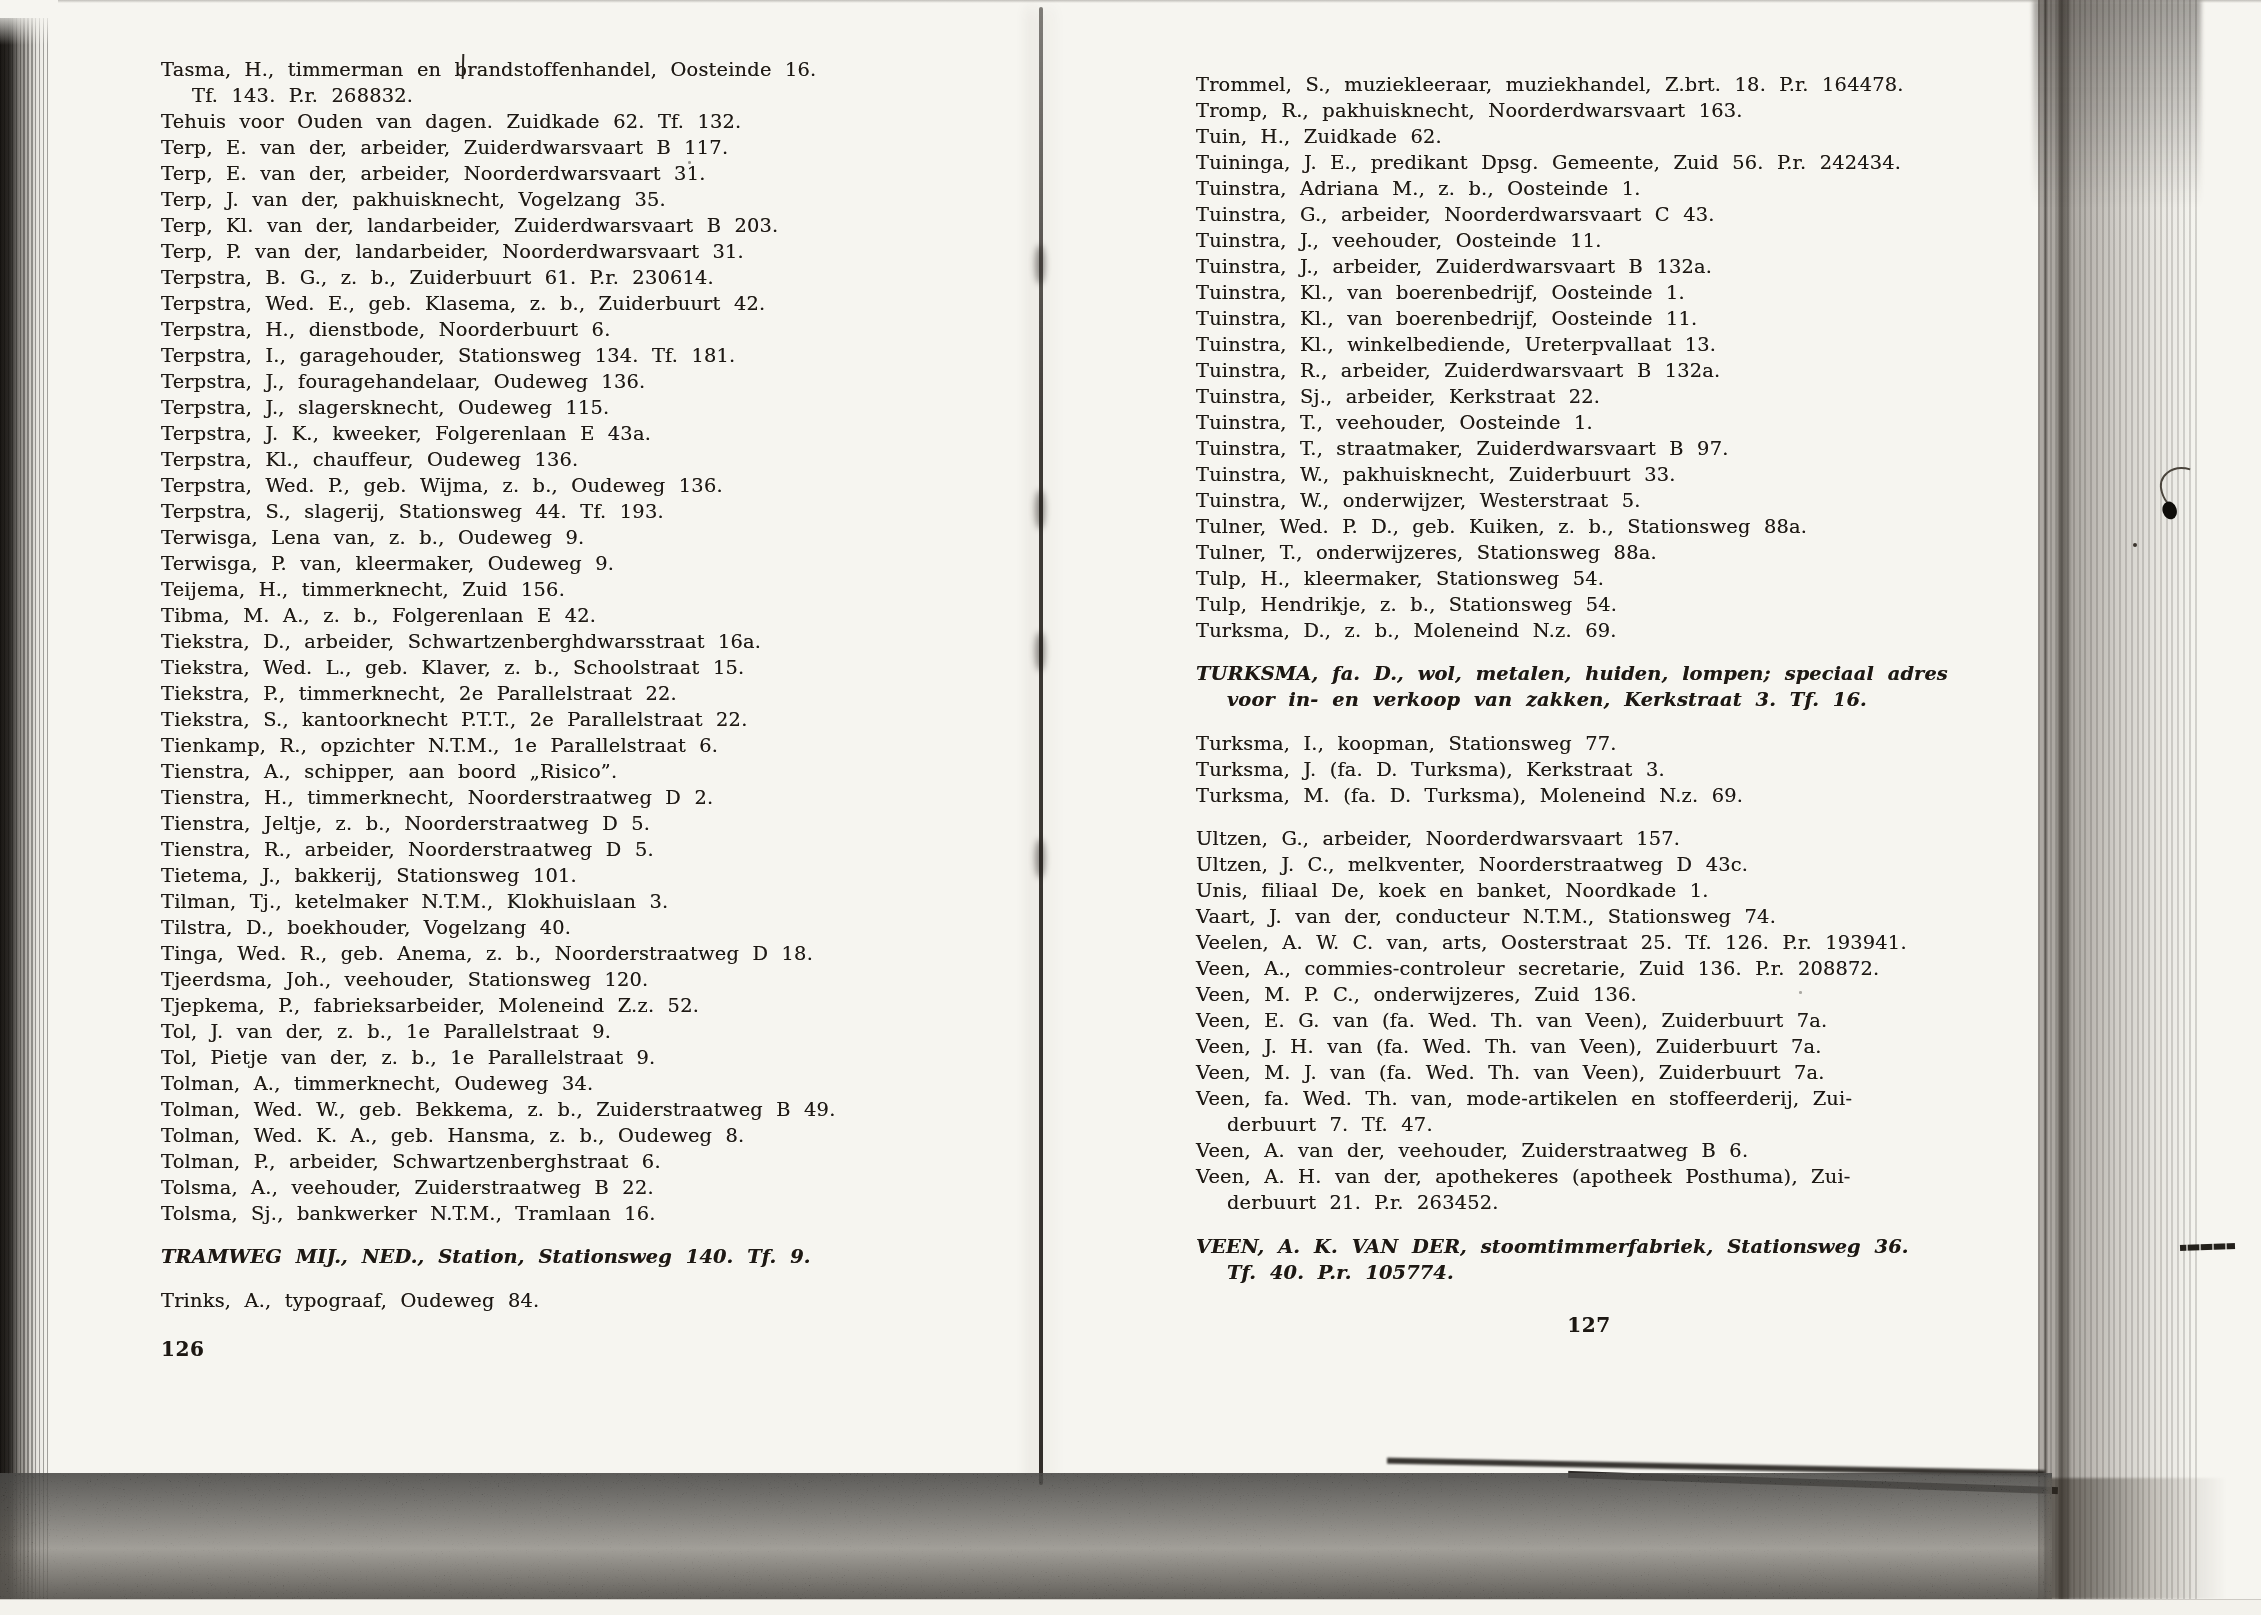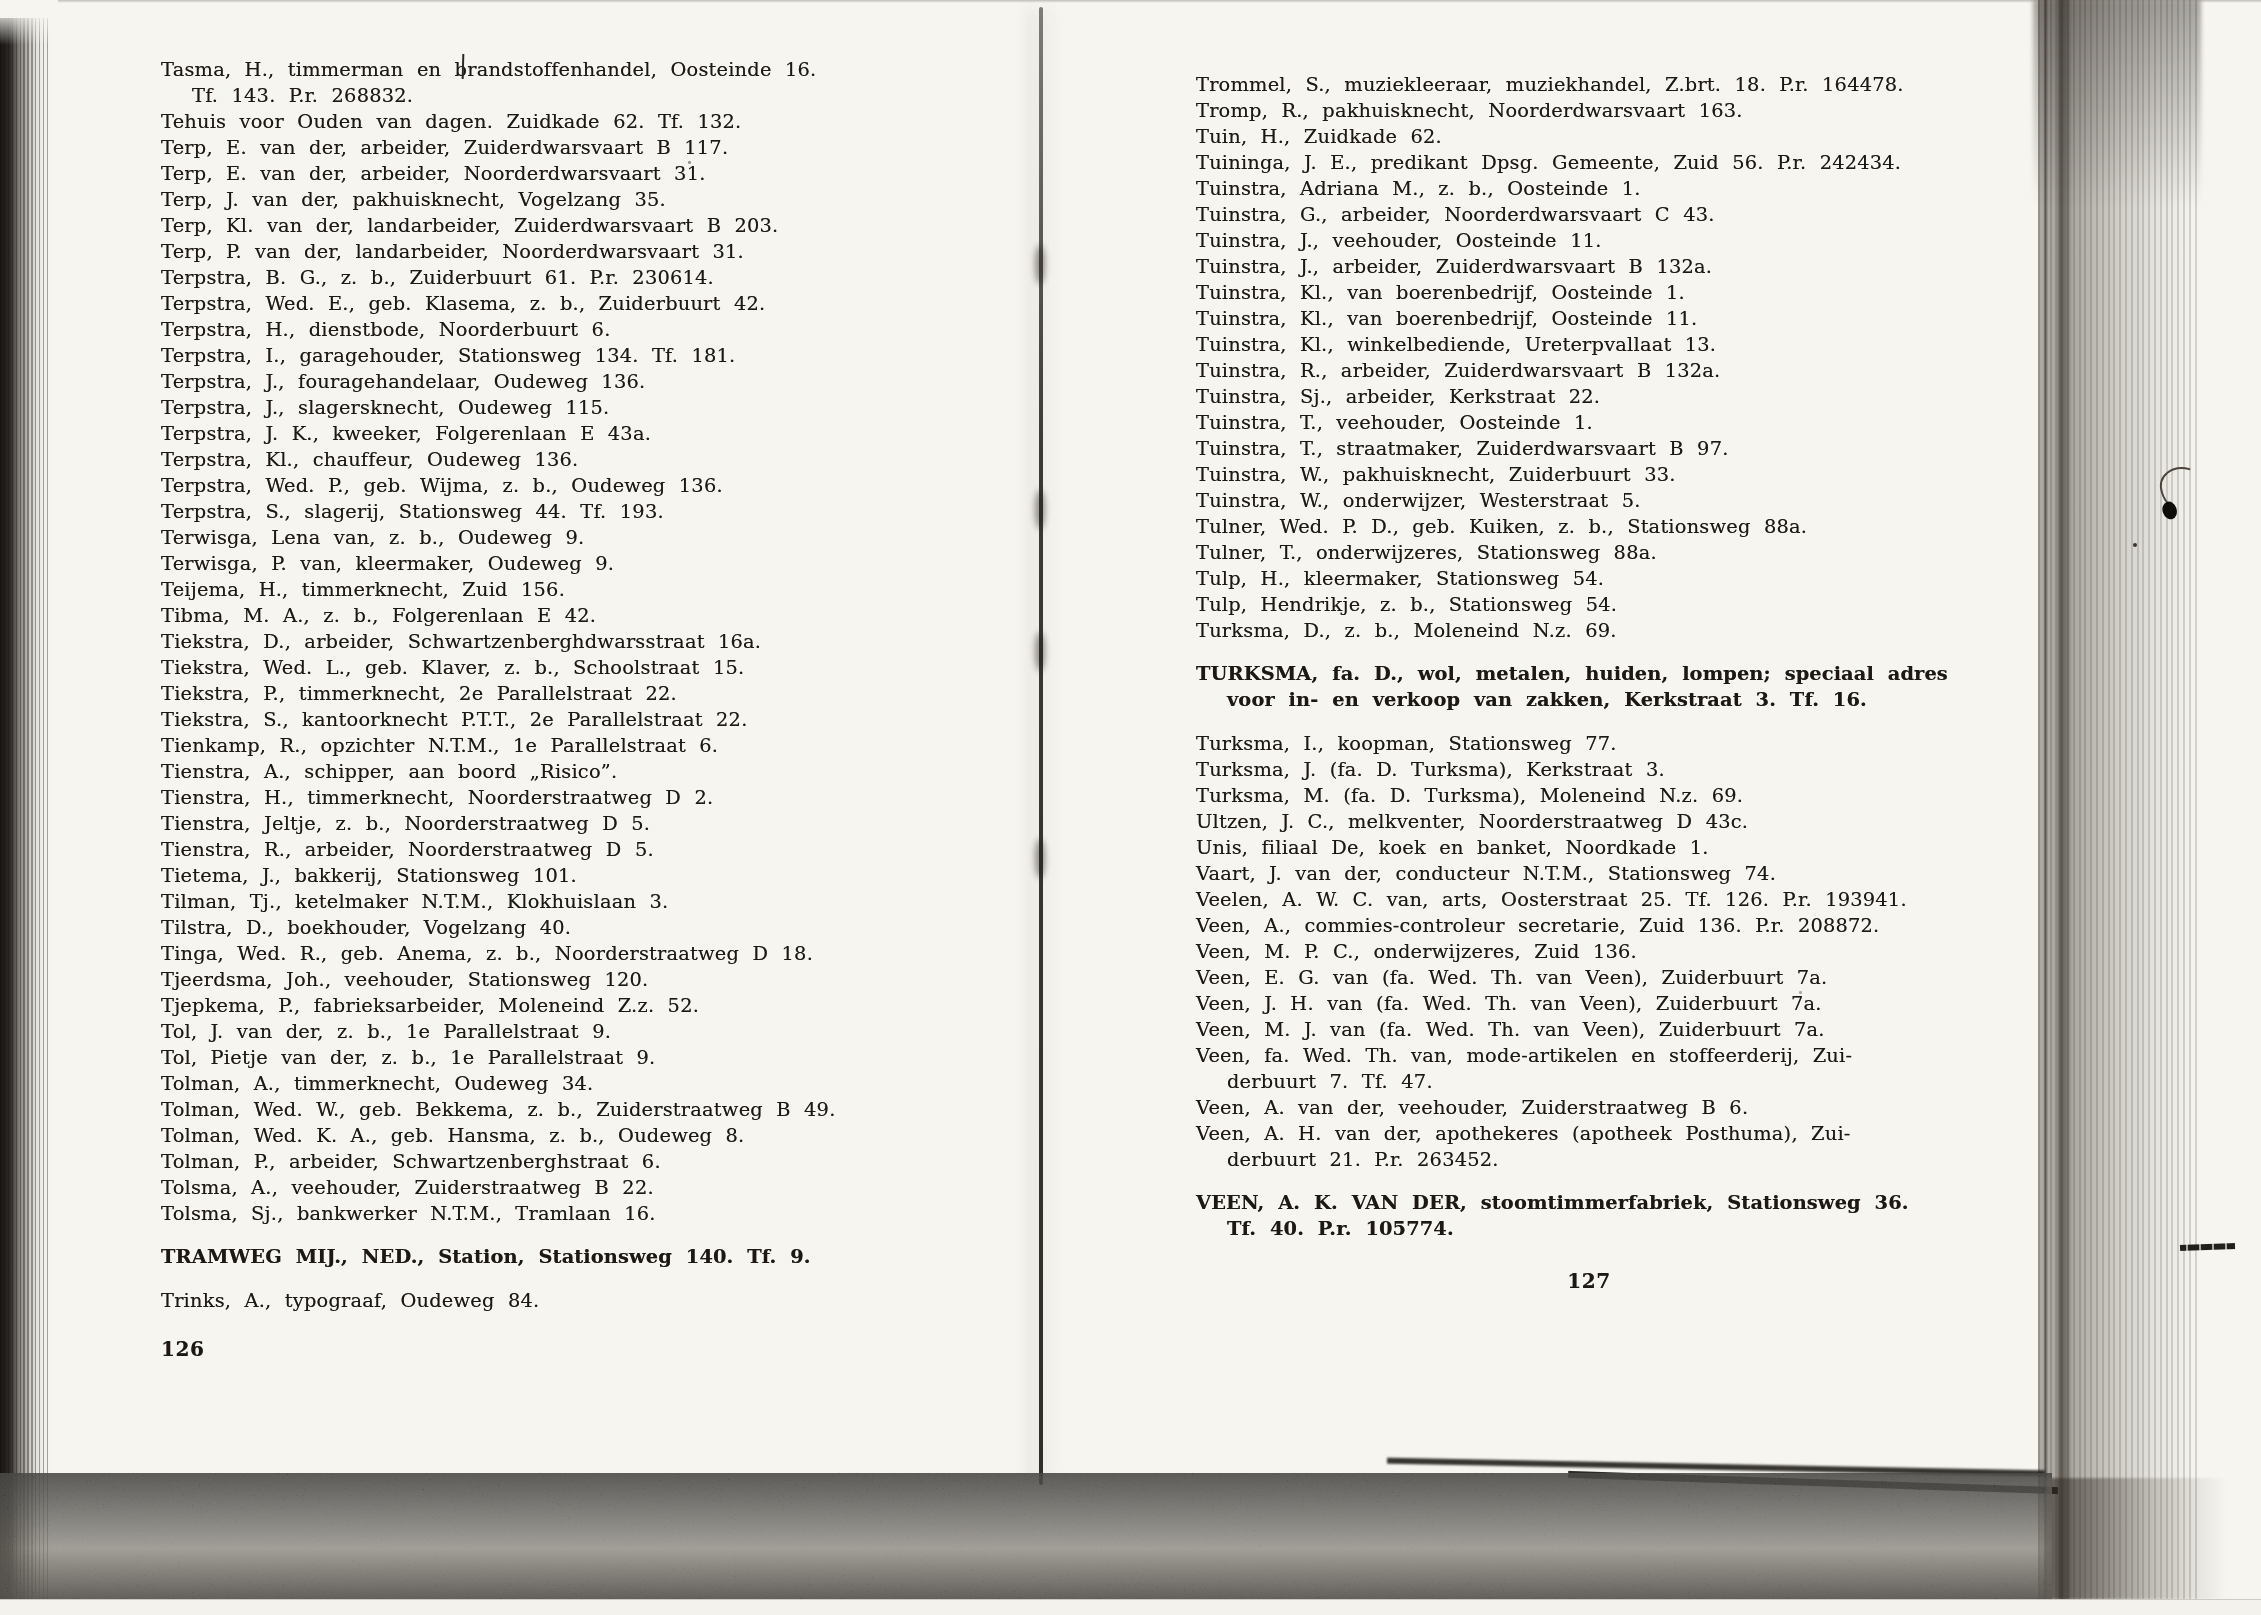--- a/index.html
+++ b/index.html
@@ -57,21 +57,21 @@
   .speck.s2{left:688px;top:161px;width:2.6px;height:2.6px;opacity:.5;}
   .speck.s3{left:1799px;top:991px;width:2.6px;height:2.6px;opacity:.4;}
   .noise-overlay{position:absolute;left:0;top:0;pointer-events:none;}
   
   .page{position:absolute;font-size:19.4px;line-height:26px;word-spacing:.36em;letter-spacing:0.2px;
     text-shadow:0 0 0.6px rgba(25,20,15,.55);}
   .page-left{left:161px;top:57px;width:858px;}
   .page-right{left:1196px;top:72px;width:858px;}
   .entry{margin:0;}
   .entry.gap{margin-top:17.4px;}
-  .entry.bold{font-weight:bold;letter-spacing:0.1px;}
+  .entry.bold{font-weight:bold;letter-spacing:0.1px;font-style:italic;}
   .line{white-space:nowrap;}
   .line.cont{padding-left:31px;}
   .pagenum{font-size:20px;font-weight:bold;letter-spacing:0.6px;}
   .pagenum-left{margin-top:22px;}
   .pagenum-right{margin-top:26px;text-align:center;padding-right:72px;}
 </style>
 </head>
 <body>
 
 <div class="scan">
@@ -296,20 +296,23 @@
           <div class="line cont">voor in- en verkoop van zakken, Kerkstraat 3. Tf. 16.</div>
         </div>
         <div class="entry gap">
           <div class="line">Turksma, I., koopman, Stationsweg 77.</div>
         </div>
         <div class="entry">
           <div class="line">Turksma, J. (fa. D. Turksma), Kerkstraat 3.</div>
         </div>
         <div class="entry">
           <div class="line">Turksma, M. (fa. D. Turksma), Moleneind N.z. 69.</div>
+        </div>
+        <div class="entry gap">
+          <div class="line">Ultzen, G., arbeider, Noorderdwarsvaart 157.</div>
         </div>
         <div class="entry">
           <div class="line">Ultzen, J. C., melkventer, Noorderstraatweg D 43c.</div>
         </div>
         <div class="entry">
           <div class="line">Unis, filiaal De, koek en banket, Noordkade 1.</div>
         </div>
         <div class="entry">
           <div class="line">Vaart, J. van der, conducteur N.T.M., Stationsweg 74.</div>
         </div>

